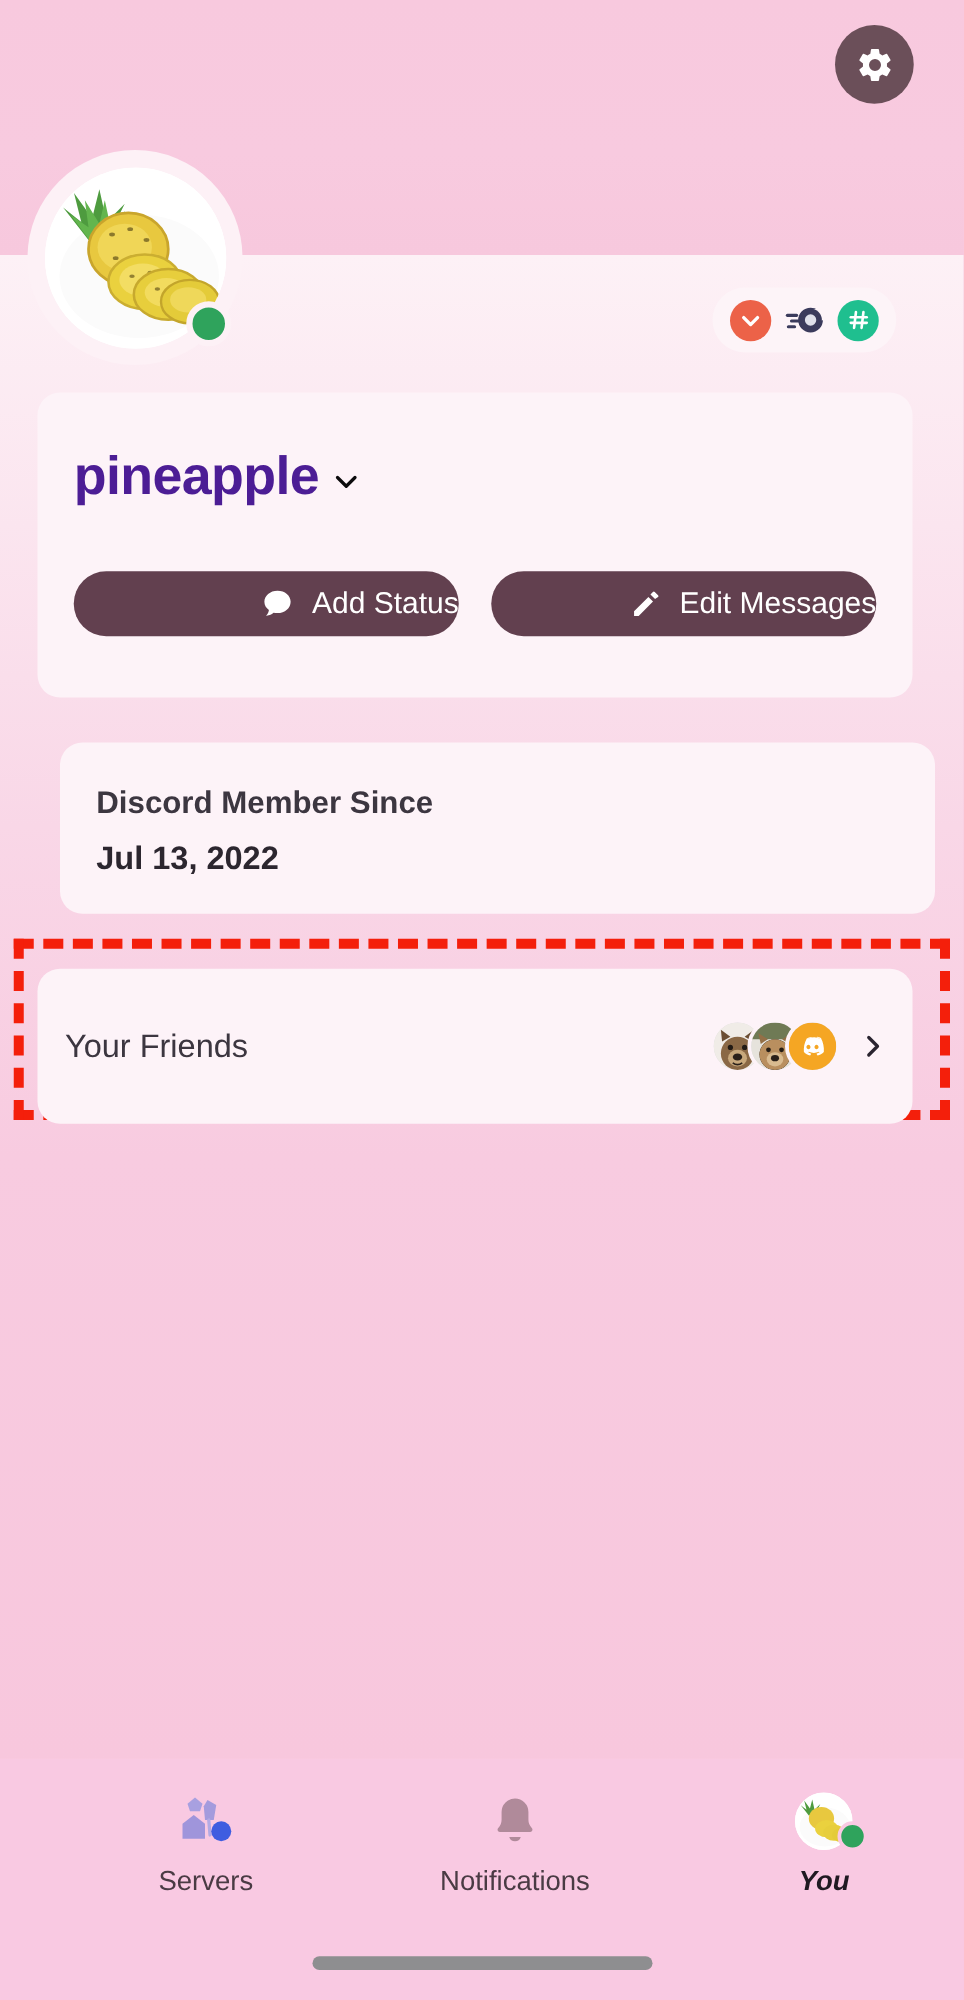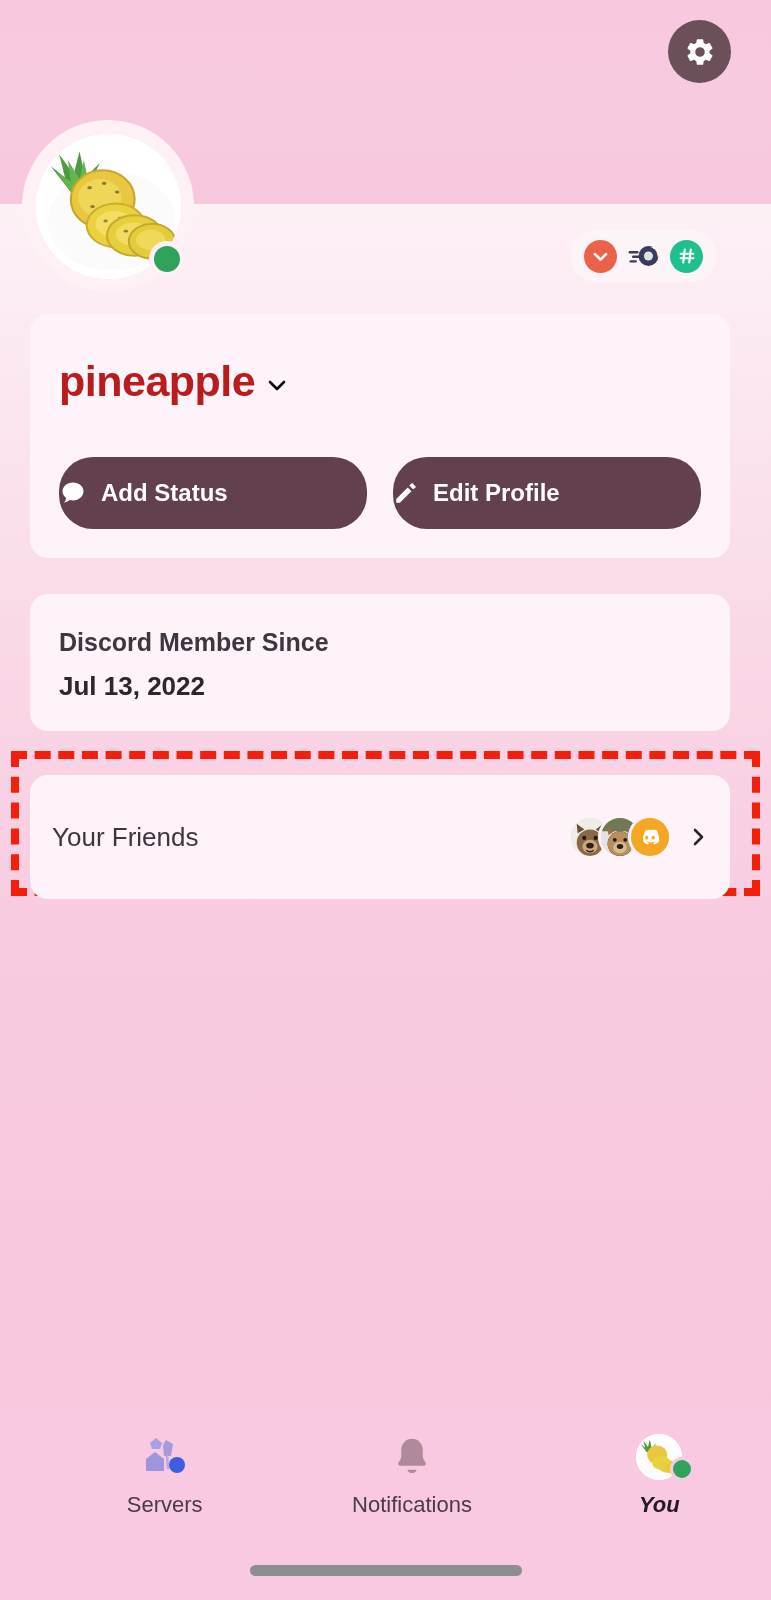--- a/index.html
+++ b/index.html
@@ -74,36 +74,36 @@
     background:#fdf3f8; border-radius:18px;
   }
 
   
   .card-identity { top:314px; height:244px; }
   .username-row {
     position:absolute; top:43px; left:29px;
     display:flex; align-items:center; gap:10px;
   }
   .username {
-    font-size:43px; font-weight:bold; color:#b91c1c; letter-spacing:-0.5px;
+    font-size:43px; font-weight:bold; color:#4c1d95; letter-spacing:-0.5px;
   }
   .chev-down { width:24px; height:24px; display:block; margin-top:6px; }
 
   .btn-row { position:absolute; top:143px; left:29px; display:flex; gap:26px; }
   .pill-btn {
-    width:308px; height:72px; border-radius:34px;
+    width:308px; height:52px; border-radius:34px;
     background:#62404f; border:none; cursor:pointer;
-    display:flex; align-items:center; justify-content:flex-start; gap:14px;
-    color:#fff; font-size:24px; font-weight:bold;
+    display:flex; align-items:center; justify-content:flex-end; gap:14px;
+    color:#fff; font-size:24px; font-weight:normal;
     font-family:"Liberation Sans", sans-serif;
   }
   .pill-btn svg { display:block; }
 
   
-  .card-member { top:594px; height:137px; padding:34px 29px; }
+  .card-member { top:594px; height:137px; padding:34px 29px;margin-left:18px; }
   .member-label { font-size:25px; font-weight:bold; color:#3c3640; margin-bottom:14px; }
   .member-date  { font-size:26px; font-weight:bold; color:#2c262f; }
 
   
   .friends-highlight {
     position:absolute; top:751px; left:11px;
     width:749px; height:145px;
     border:8px dashed #f41f0b;
   }
   .card-friends {
@@ -265,21 +265,21 @@
         </span>
         <span>Add Status</span>
       </button>
 
       <button class="pill-btn">
         <span>
           <svg width="26" height="26" viewBox="0 0 24 24" fill="#ffffff" xmlns="http://www.w3.org/2000/svg">
             <path d="M3 17.6V21h3.4L17 10.4l-3.4-3.4L3 17.6zM20.7 7.1c.4-.4.4-1 0-1.4l-2.4-2.4a1 1 0 0 0-1.4 0l-1.8 1.8 3.4 3.4 2.2-1.4z"></path>
           </svg>
         </span>
-        <span>Edit Profile</span>
+        <span>Edit Messages</span>
       </button>
     </div>
   </div>
 
   <div class="card card-member">
     <div class="member-label">Discord Member Since</div>
     <div class="member-date">Jul 13, 2022</div>
   </div>
 
   <div class="friends-highlight"></div>

